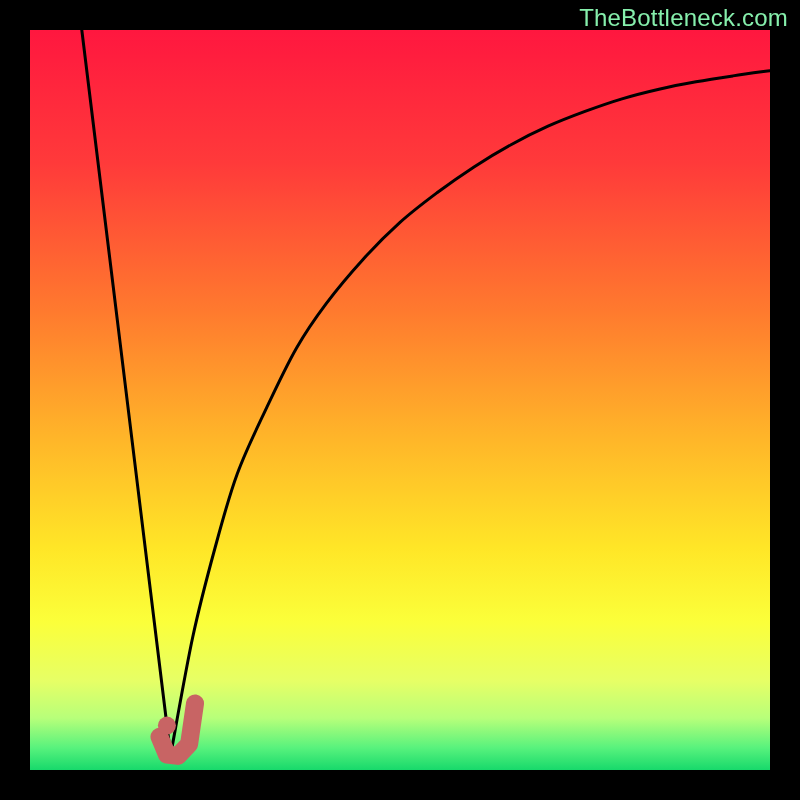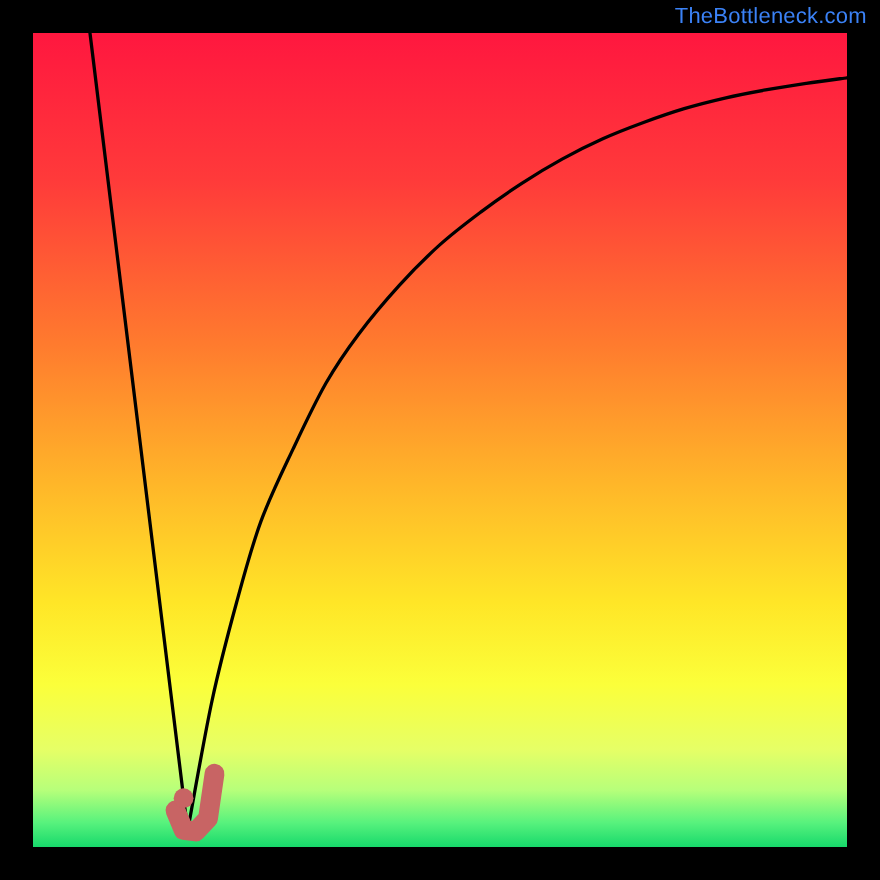--- a/index.html
+++ b/index.html
@@ -16,22 +16,22 @@
     left: 0;
     top: 0;
     width: 800px;
     height: 800px;
     background: #000;
   }
   .attribution {
     position: absolute;
     top: 4px;
     right: 12px;
-    color: #3b82f6;
-    font-size: 20px;
+    color: #86efac;
+    font-size: 24px;
     font-weight: 400;
     letter-spacing: 0.2px;
     user-select: none;
   }
   svg.plot {
     position: absolute;
     left: 30px;
     top: 30px;
     width: 740px;
     height: 740px;

